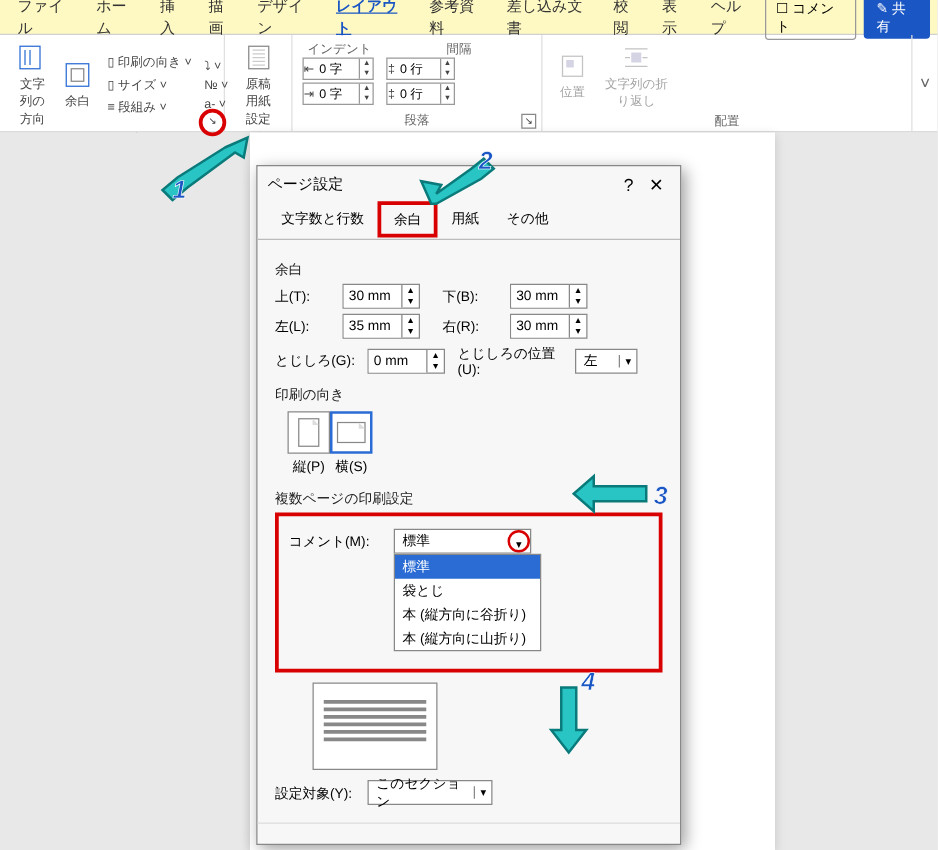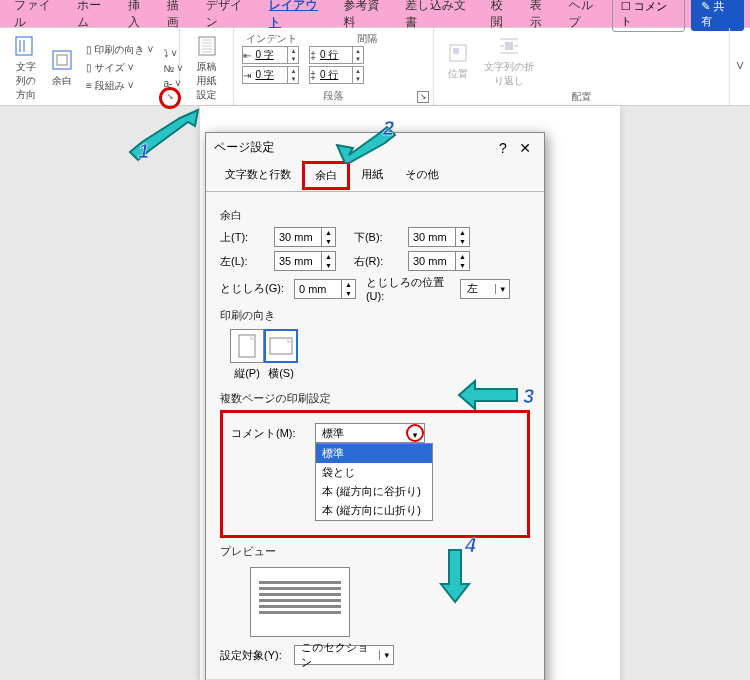--- a/index.html
+++ b/index.html
@@ -1,33 +1,33 @@
 <!DOCTYPE html>
 <html><head>
 <meta charset="utf-8">
 <style>
 * { box-sizing: border-box; margin: 0; padding: 0; font-family: "Yu Gothic UI", "Meiryo", sans-serif; }
 body { width: 750px; height: 680px; background: #f0f0f0; position: relative; overflow: hidden; }
-.menubar { display: flex; align-items: center; background: #f9a8d4; border-bottom: 1px solid #d0d0d0; height: 28px; padding: 0 6px; font-size: 12px; }
+.menubar { display: flex; align-items: center; background: #fef9c3; border-bottom: 1px solid #d0d0d0; height: 28px; padding: 0 6px; font-size: 12px; }
 .menubar .tab { padding: 4px 8px; cursor: pointer; color: #333; }
 .menubar .tab.active { color: #1a56c4; text-decoration: underline; font-weight: bold; }
 .menubar .spacer { flex: 1; }
 .menubar .comment-btn { border: 1px solid #999; border-radius: 3px; padding: 2px 8px; font-size: 11px; margin-right: 6px; }
 .menubar .share-btn { background: #1a56c4; color: #fff; border-radius: 3px; padding: 2px 10px; font-size: 11px; }
 .ribbon { background: #fff; border-bottom: 1px solid #d0d0d0; height: 78px; display: flex; font-size: 11px; color: #444; }
 .rgroup { border-right: 1px solid #e0e0e0; padding: 4px 8px 2px; display: flex; flex-direction: column; justify-content: space-between; position: relative; }
 .rgroup .label { text-align: center; font-size: 10px; color: #666; margin-top: auto; }
 .rgroup .row { display: flex; gap: 6px; align-items: center; }
 .rgroup .bigbtn { display: flex; flex-direction: column; align-items: center; gap: 2px; padding: 2px 4px; }
 .rgroup .bigbtn svg { width: 24px; height: 24px; }
 .rgroup .smallbtn { font-size: 10px; padding: 1px 2px; white-space: nowrap; }
 .launcher { position: absolute; bottom: 2px; right: 4px; width: 12px; height: 12px; border: 1px solid #888; font-size: 8px; text-align: center; line-height: 10px; }
 .launcher.hl { border: 3px solid #d80000; border-radius: 50%; width: 22px; height: 22px; bottom: -4px; right: -2px; line-height: 14px; z-index: 5; }
 .spin { border: 1px solid #999; display: inline-flex; align-items: center; height: 18px; font-size: 10px; }
-.spin input { border: none; width: 36px; padding: 0 4px; font-size: 10px; text-decoration: underline; }
+.spin input { border: none; width: 36px; padding: 0 4px; font-size: 10px; }
 .spin .spbtn { display: flex; flex-direction: column; border-left: 1px solid #999; }
 .spin .spbtn span { font-size: 6px; line-height: 8px; padding: 0 2px; cursor: pointer; }
 .docbg { position: absolute; top: 106px; left: 0; right: 0; bottom: 0; background: #e8e8e8; }
 .page { position: absolute; left: 200px; top: 0; width: 420px; bottom: 0; background: #fff; box-shadow: 0 2px 8px rgba(0,0,0,0.15); }
 .dialog { position: absolute; left: 205px; top: 132px; width: 340px; background: #f7f7f7; border: 1px solid #888; box-shadow: 3px 3px 12px rgba(0,0,0,0.4); font-size: 11px; z-index: 10; }
 .dlg-title { display: flex; align-items: center; padding: 6px 8px; font-size: 12px; }
 .dlg-title .t { flex: 1; }
 .dlg-title .help, .dlg-title .close { width: 22px; text-align: center; font-size: 14px; cursor: pointer; }
 .dlg-tabs { display: flex; border-bottom: 1px solid #bbb; padding: 0 8px; gap: 0; }
 .dlg-tabs .dtab { padding: 4px 10px; border: 1px solid transparent; border-bottom: none; font-size: 11px; cursor: pointer; }
@@ -289,21 +289,20 @@
             <div class="opt sel">標準</div>
             <div class="opt">袋とじ</div>
             <div class="opt">本 (縦方向に谷折り)</div>
             <div class="opt">本 (縦方向に山折り)</div>
           </div>
         </div>
       </div>
       <div style="height:78px"></div>
     </div>
 
-    <div class="section-label">プレビュー</div>
     <div class="preview-box">
       <div class="ln"></div>
         <div class="ln"></div>
         <div class="ln"></div>
         <div class="ln"></div>
         <div class="ln"></div>
         <div class="ln"></div>
     </div>
 
     <div class="fld-row">

